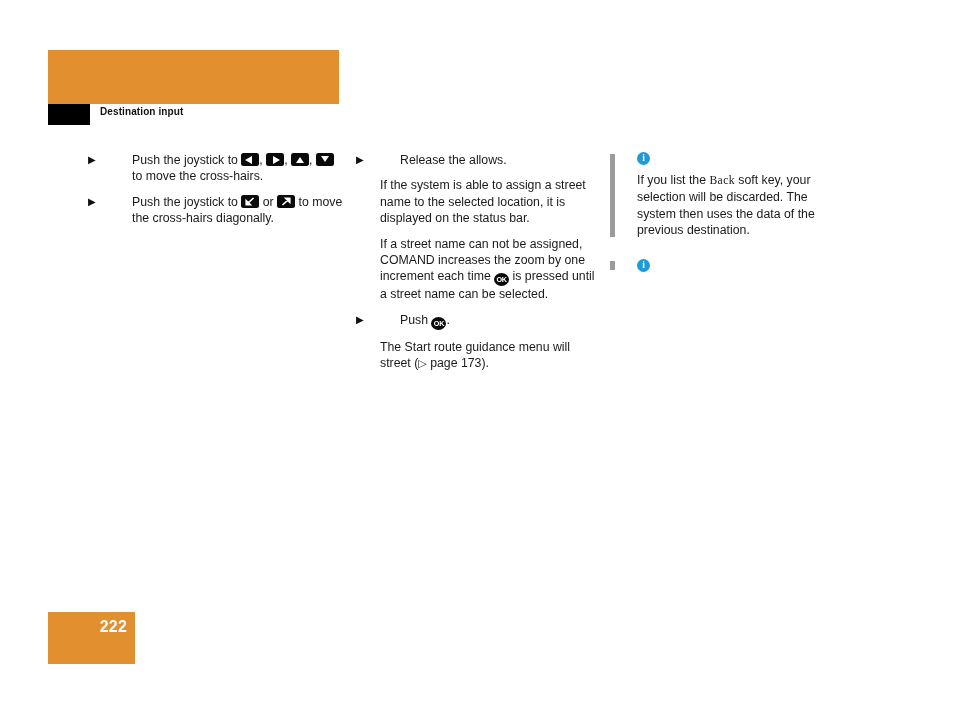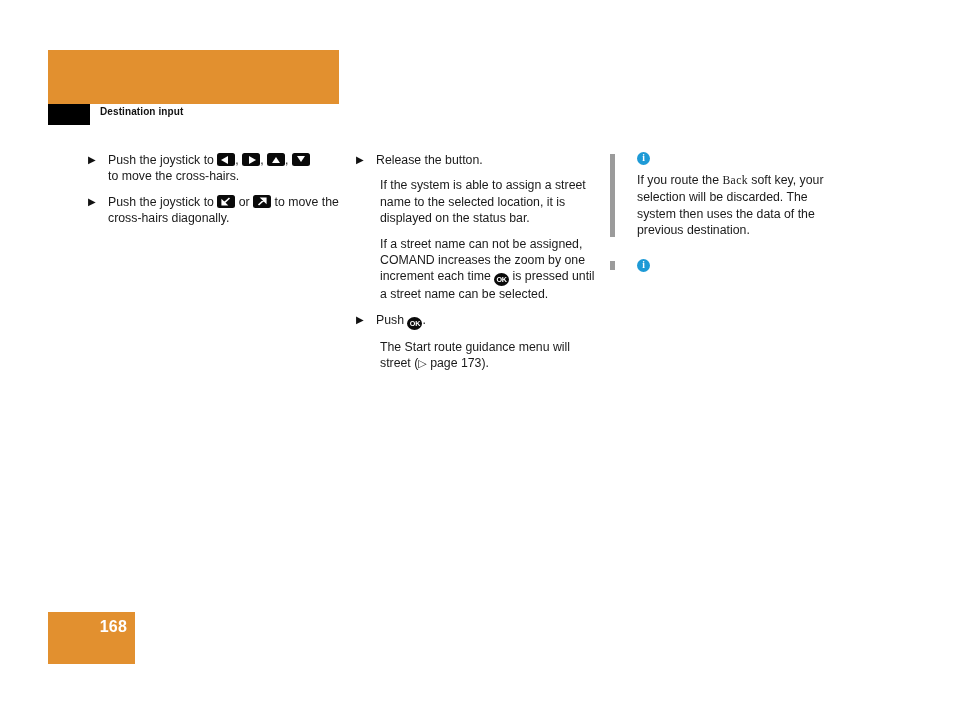--- a/index.html
+++ b/index.html
@@ -71,21 +71,21 @@
     margin-bottom: 9px;
   }
   .bullet-row:last-child { margin-bottom: 0; }
   .bullet-mark {
     flex: 0 0 auto;
     width: 20px;
     font-size: 10px;
     line-height: 16.4px;
     color: #111;
   }
-  .bullet-text { flex: 1 1 auto; }
+  .bullet-text { flex: 1 1 auto; margin-left: 24px; }
 
   
   .para {
     margin-bottom: 9px;
   }
   .para:last-child { margin-bottom: 0; }
   .para-indent { margin-left: 24px; }
 
   
   .keyicon {
@@ -235,21 +235,21 @@
             </svg></i></span><span> to move the cross-hairs diagonally.</span></span>
   </div>
 
 </div>
 
 <div class="col col-mid">
 
 
   <div class="bullet-row">
     <span class="bullet-mark">▶</span>
-    <span class="bullet-text">Release the button.</span>
+    <span class="bullet-text">Release the allows.</span>
   </div>
 
   <div class="para para-indent">If the system is able to assign a street name to the selected location, it is displayed on the status bar.</div>
 
   <div class="para para-indent"><span>If a street name can not be assigned, COMAND increases the zoom by one increment each time </span><span class="okicon">OK</span><span> is pressed until a street name can be selected.</span></div>
 
   <div class="bullet-row">
     <span class="bullet-mark">▶</span>
     <span class="bullet-text"><span>Push </span><span class="okicon">OK</span><span>.</span></span>
   </div>
@@ -257,25 +257,25 @@
 
   <div class="para para-indent"><span>The Start route guidance menu will street (</span><span class="ref-tri">▷</span><span> page 173).</span></div>
 
 </div>
 
 <div class="col col-right">
 
   <div class="note">
     <div class="note-rule"></div>
     <div class="note-icon">i</div>
-    <div class="note-body"><span>If you route the </span><span class="mono">Back</span><span> soft key, your selection will be discarded. The system then uses the data of the previous destination.</span></div>
+    <div class="note-body"><span>If you list the </span><span class="mono">Back</span><span> soft key, your selection will be discarded. The system then uses the data of the previous destination.</span></div>
   </div>
 
   <div class="note">
     <div class="note-rule"></div>
     <div class="note-icon">i</div>
   </div>
 
 </div>
 
 <div class="footer-box">
-  <div class="footer-num">168</div>
+  <div class="footer-num">222</div>
 </div>
 
 </body></html>

